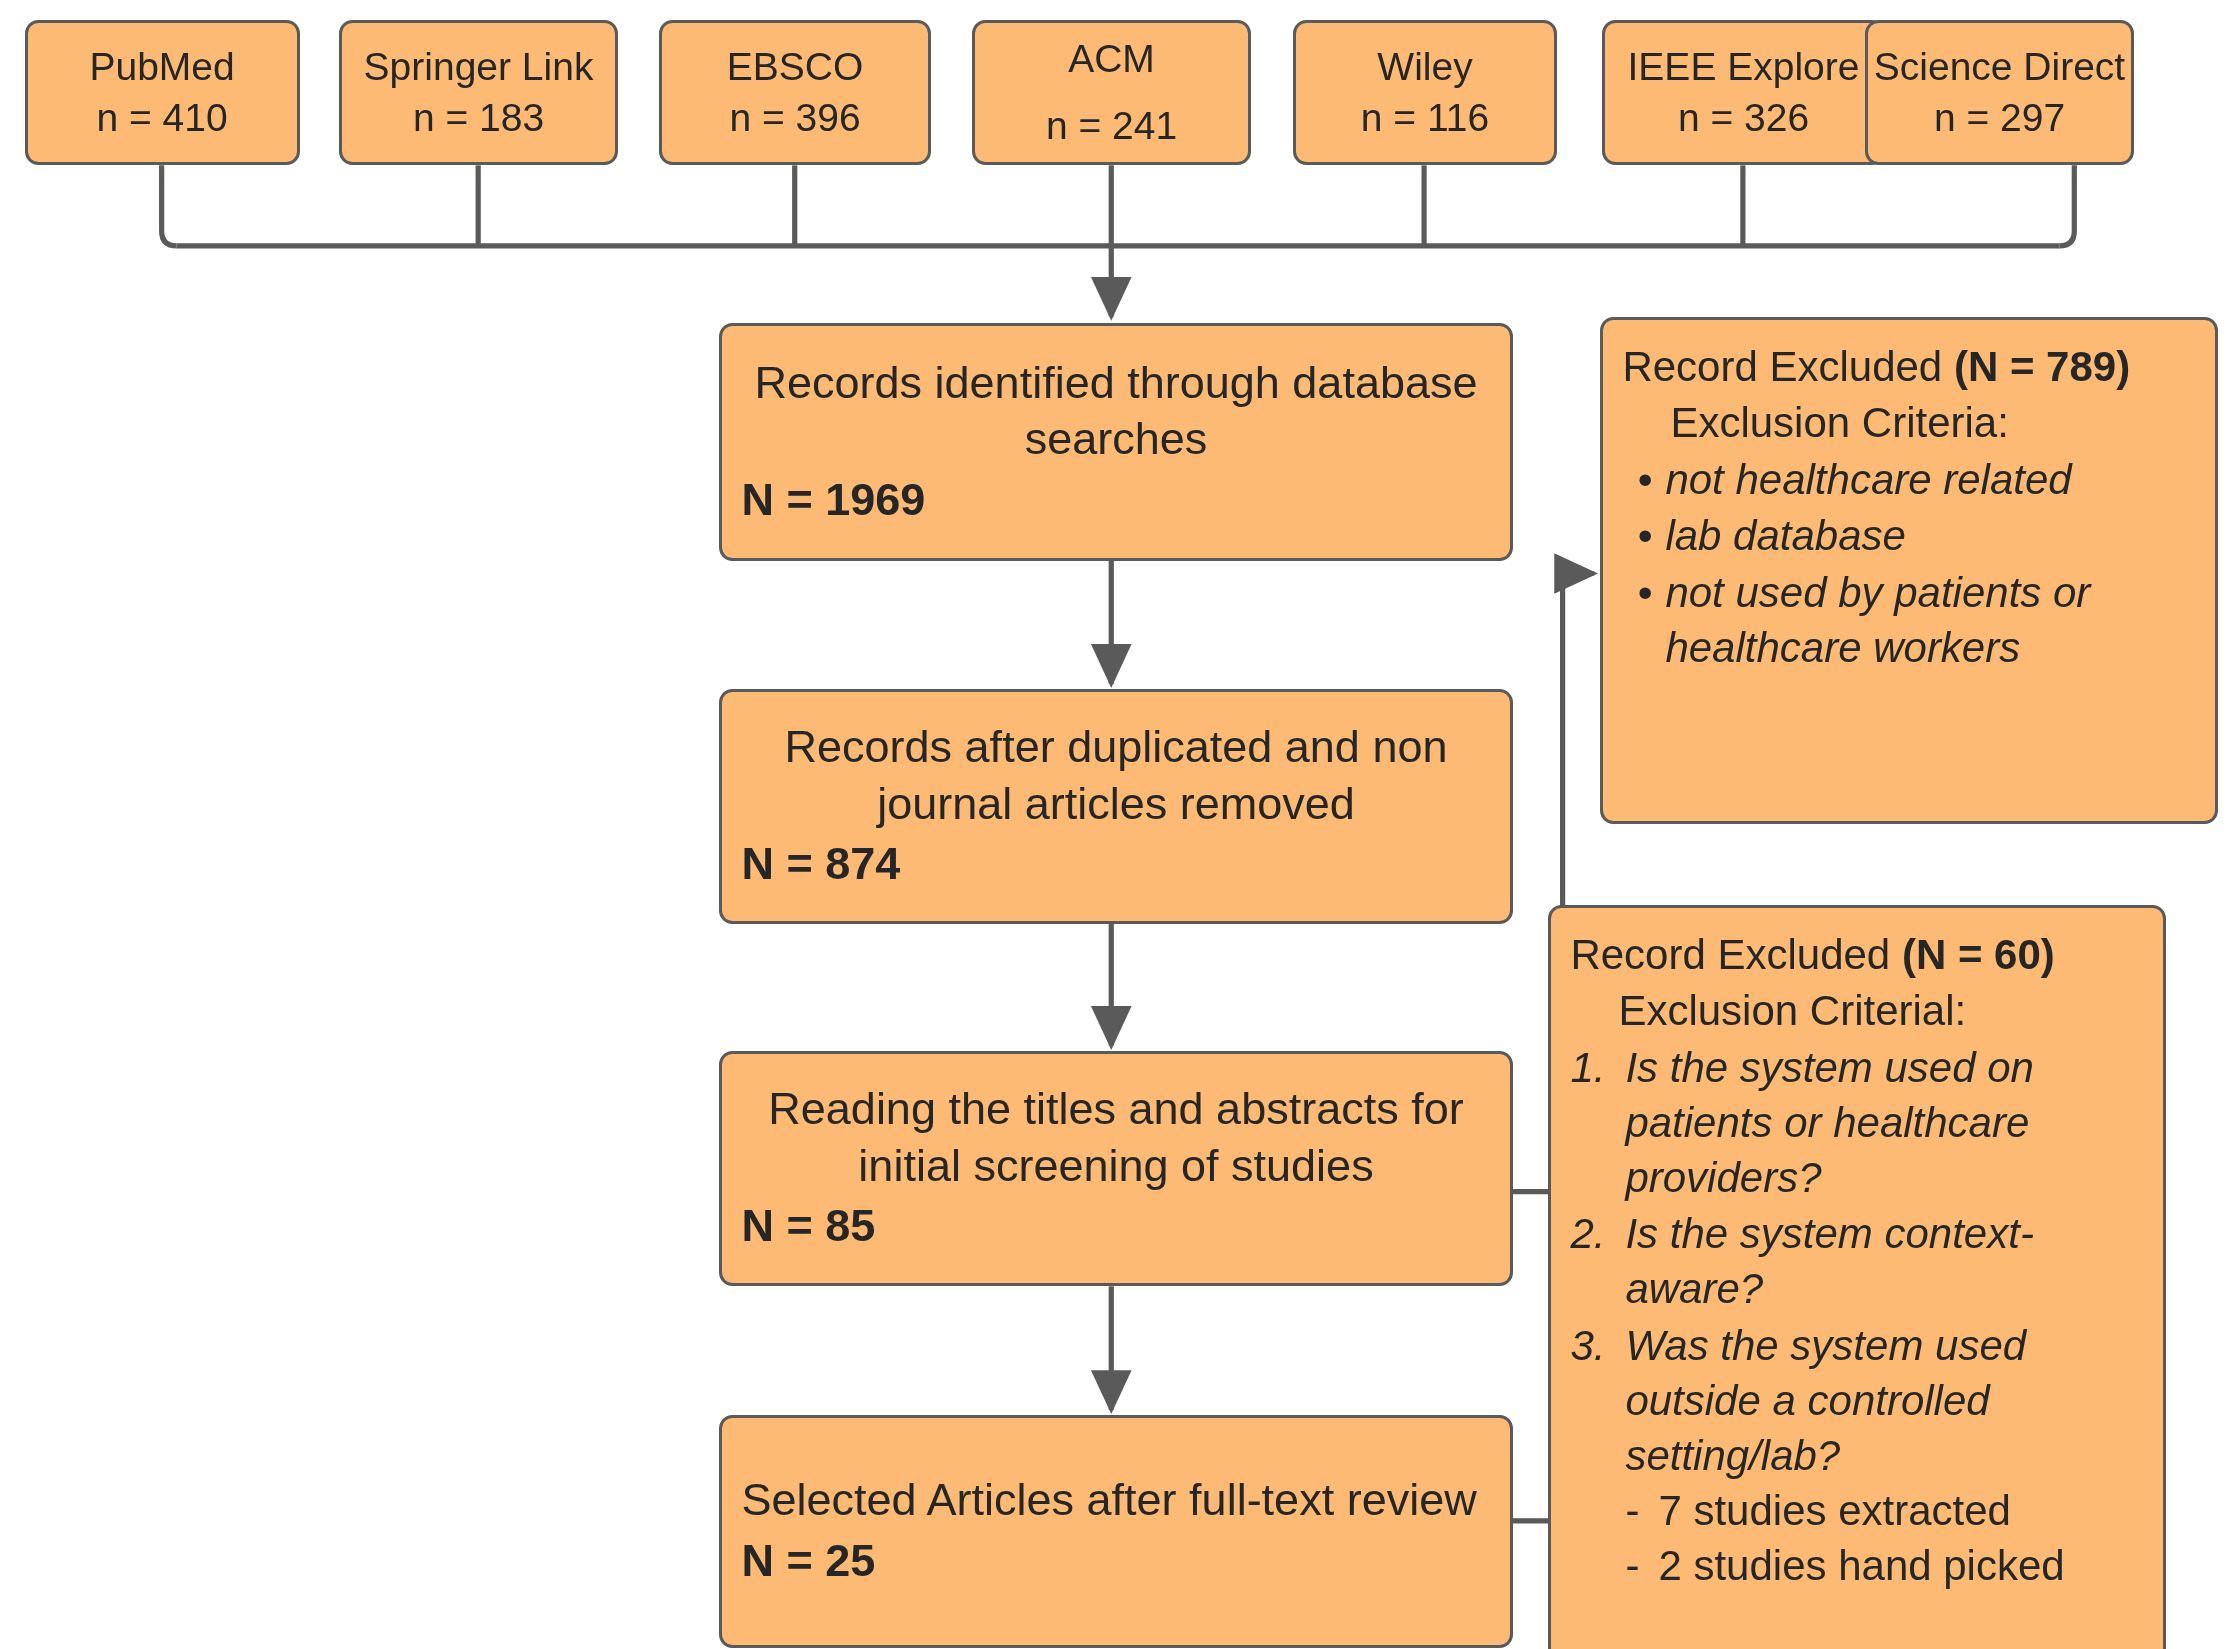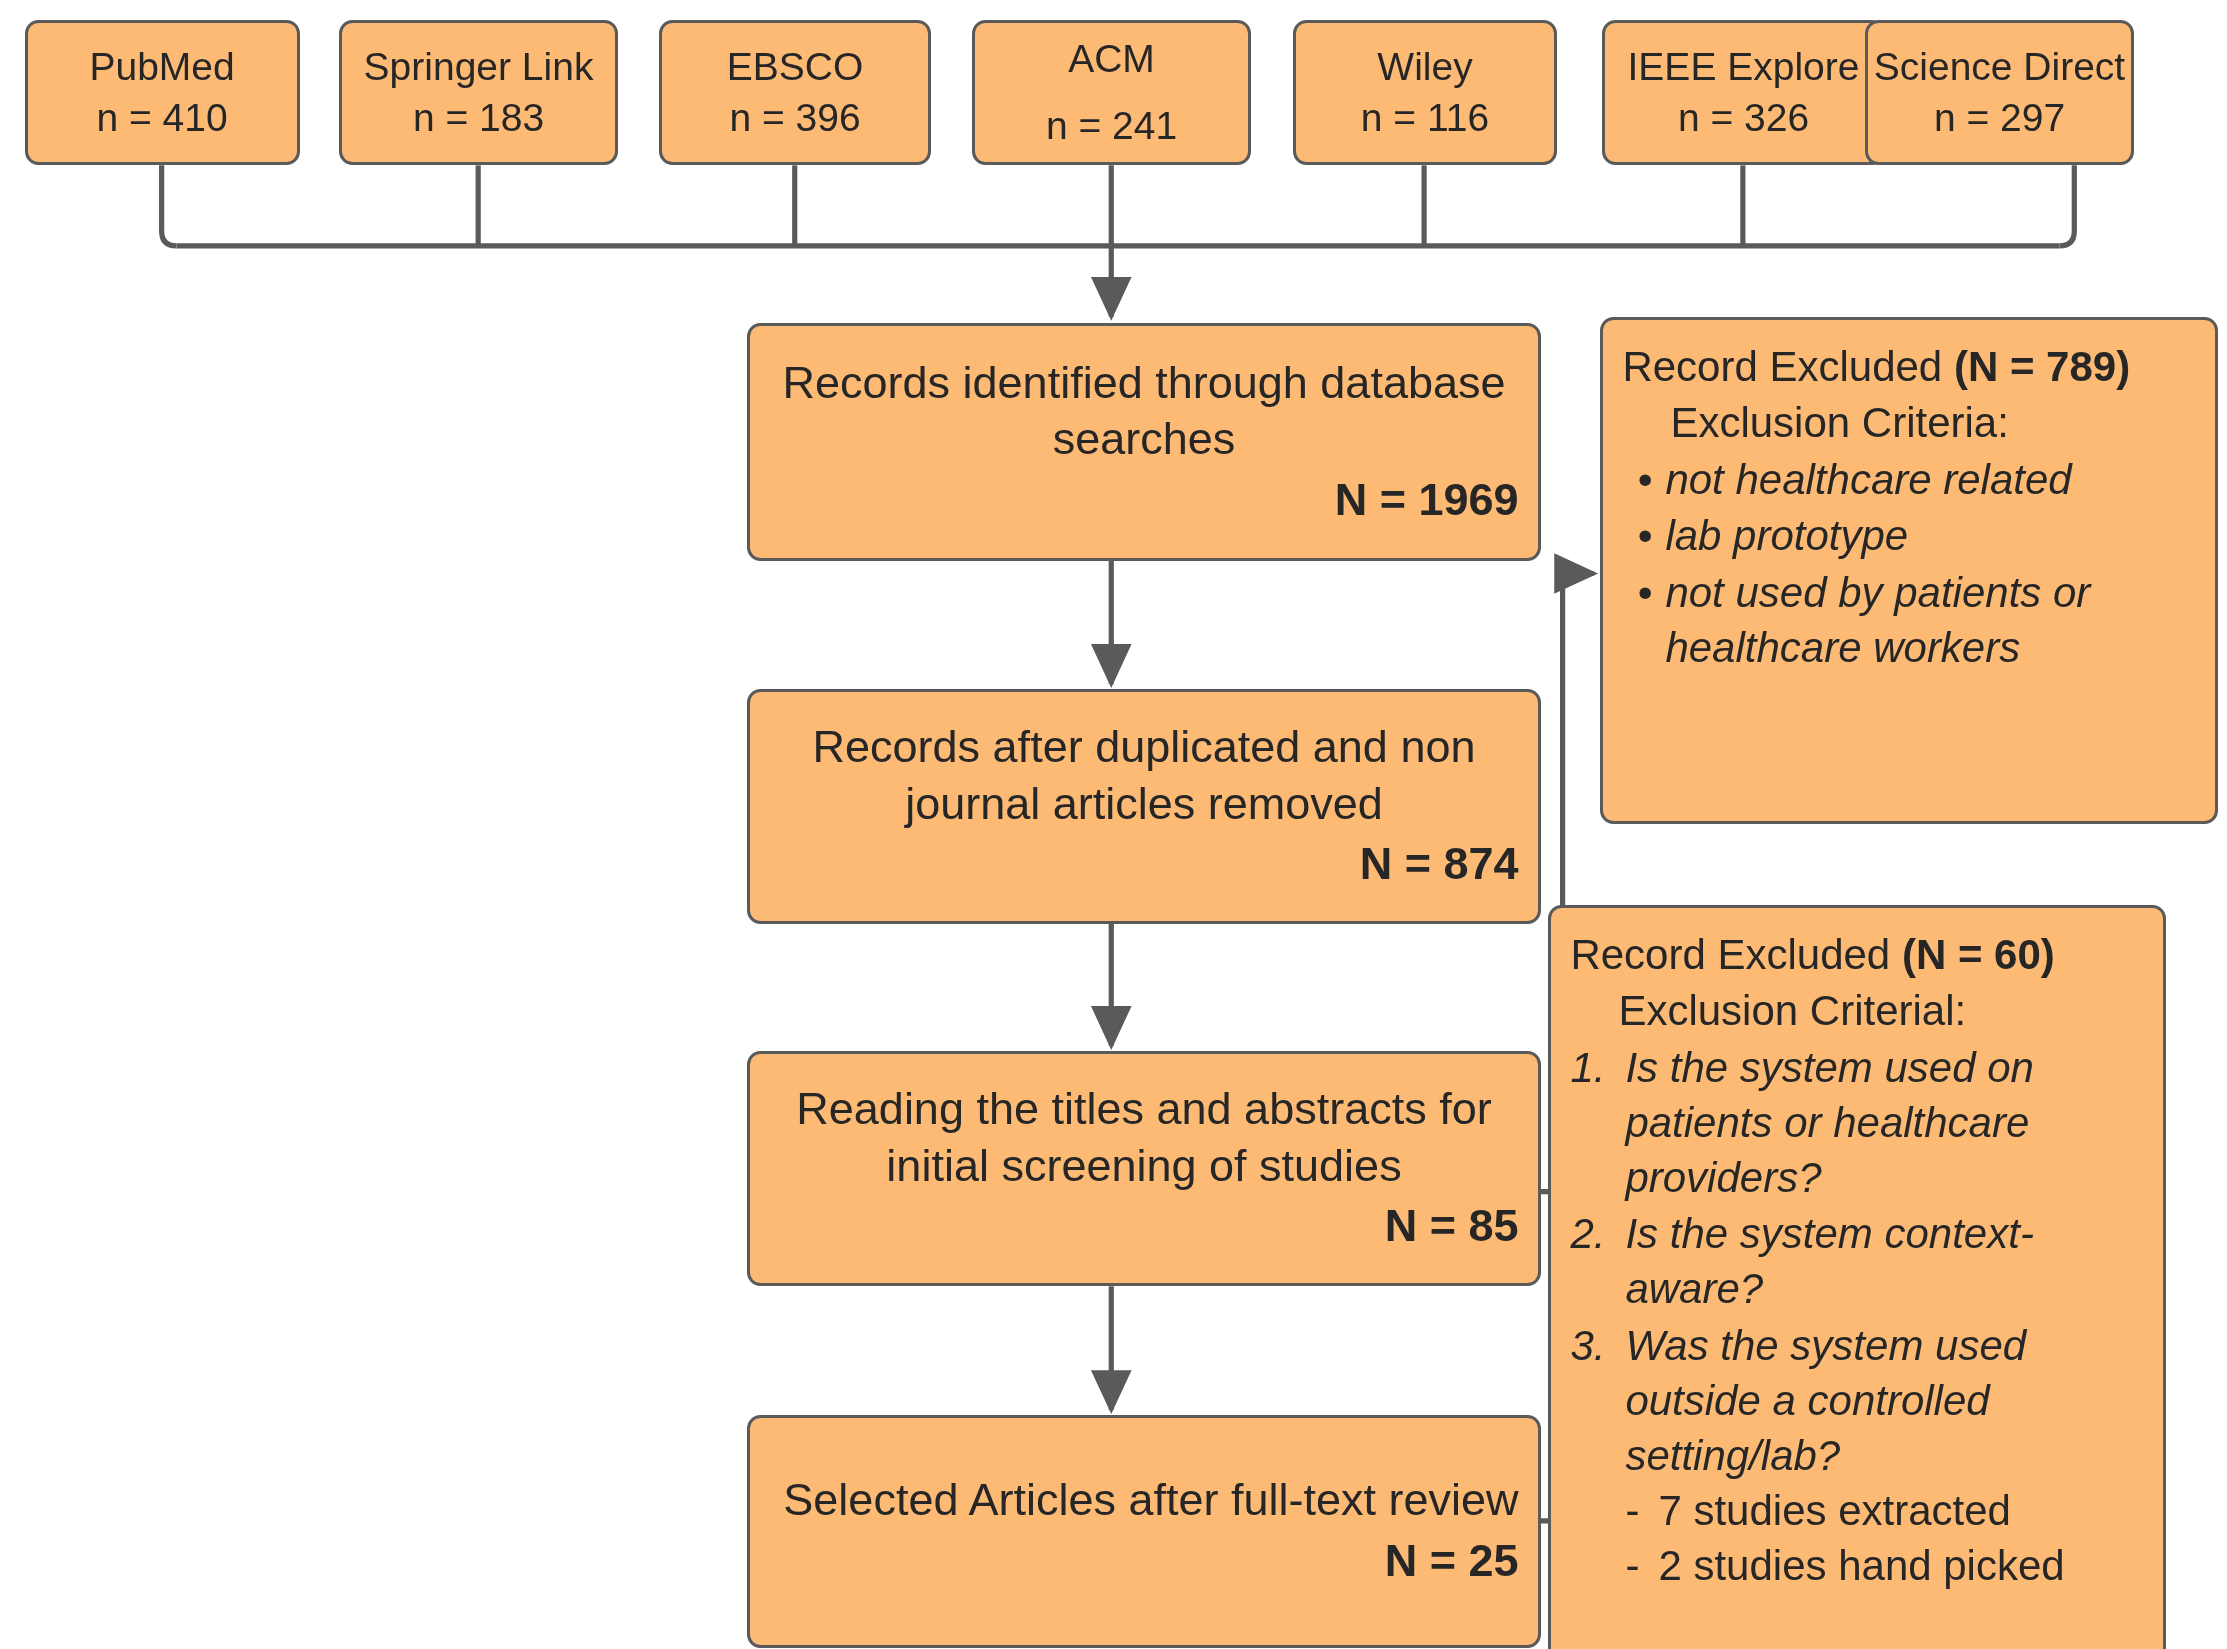--- a/index.html
+++ b/index.html
@@ -47,24 +47,23 @@
     font-size: 39px;
     line-height: 1.30;
     white-space: nowrap;
   }
   .source-box .src-count {
     font-size: 39px;
     line-height: 1.30;
     white-space: nowrap;
   }
   .stage-box {
-    align-items: flex-end;
+    align-items: flex-start;
     text-align: center;
     padding: 7.4px 19.4px;
-    margin-left: 28px;
   }
   .stage-box .stage-label {
     font-size: 45px;
     line-height: 1.26;
   }
   .stage-box .stage-count {
     font-size: 45px;
     line-height: 1.30;
     font-weight: bold;
     margin-top: 3px;
@@ -227,21 +226,21 @@
     <div class="stage-count">N = 25</div>
   </div>
 
   <div class="node-box excl-box" style="left:1600px; top:317px; width:618px; height:507px;">
     <div class="excl-title">
       <span>Record Excluded </span><b>(N = 789)</b>
     </div>
     <div class="excl-subtitle">Exclusion Criteria:</div>
     <ul class="excl-list">
       <li>not healthcare related</li>
-      <li>lab prototype</li>
+      <li>lab database</li>
       <li>not used by patients or healthcare workers</li>
     </ul>
   </div>
 
   <div class="node-box excl-box" style="left:1548px; top:905px; width:618px; height:830px;">
     <div class="excl-title">
       <span>Record Excluded </span><b>(N = 60)</b>
     </div>
     <div class="excl-subtitle">Exclusion Criterial:</div>
     <ol class="excl-list">

